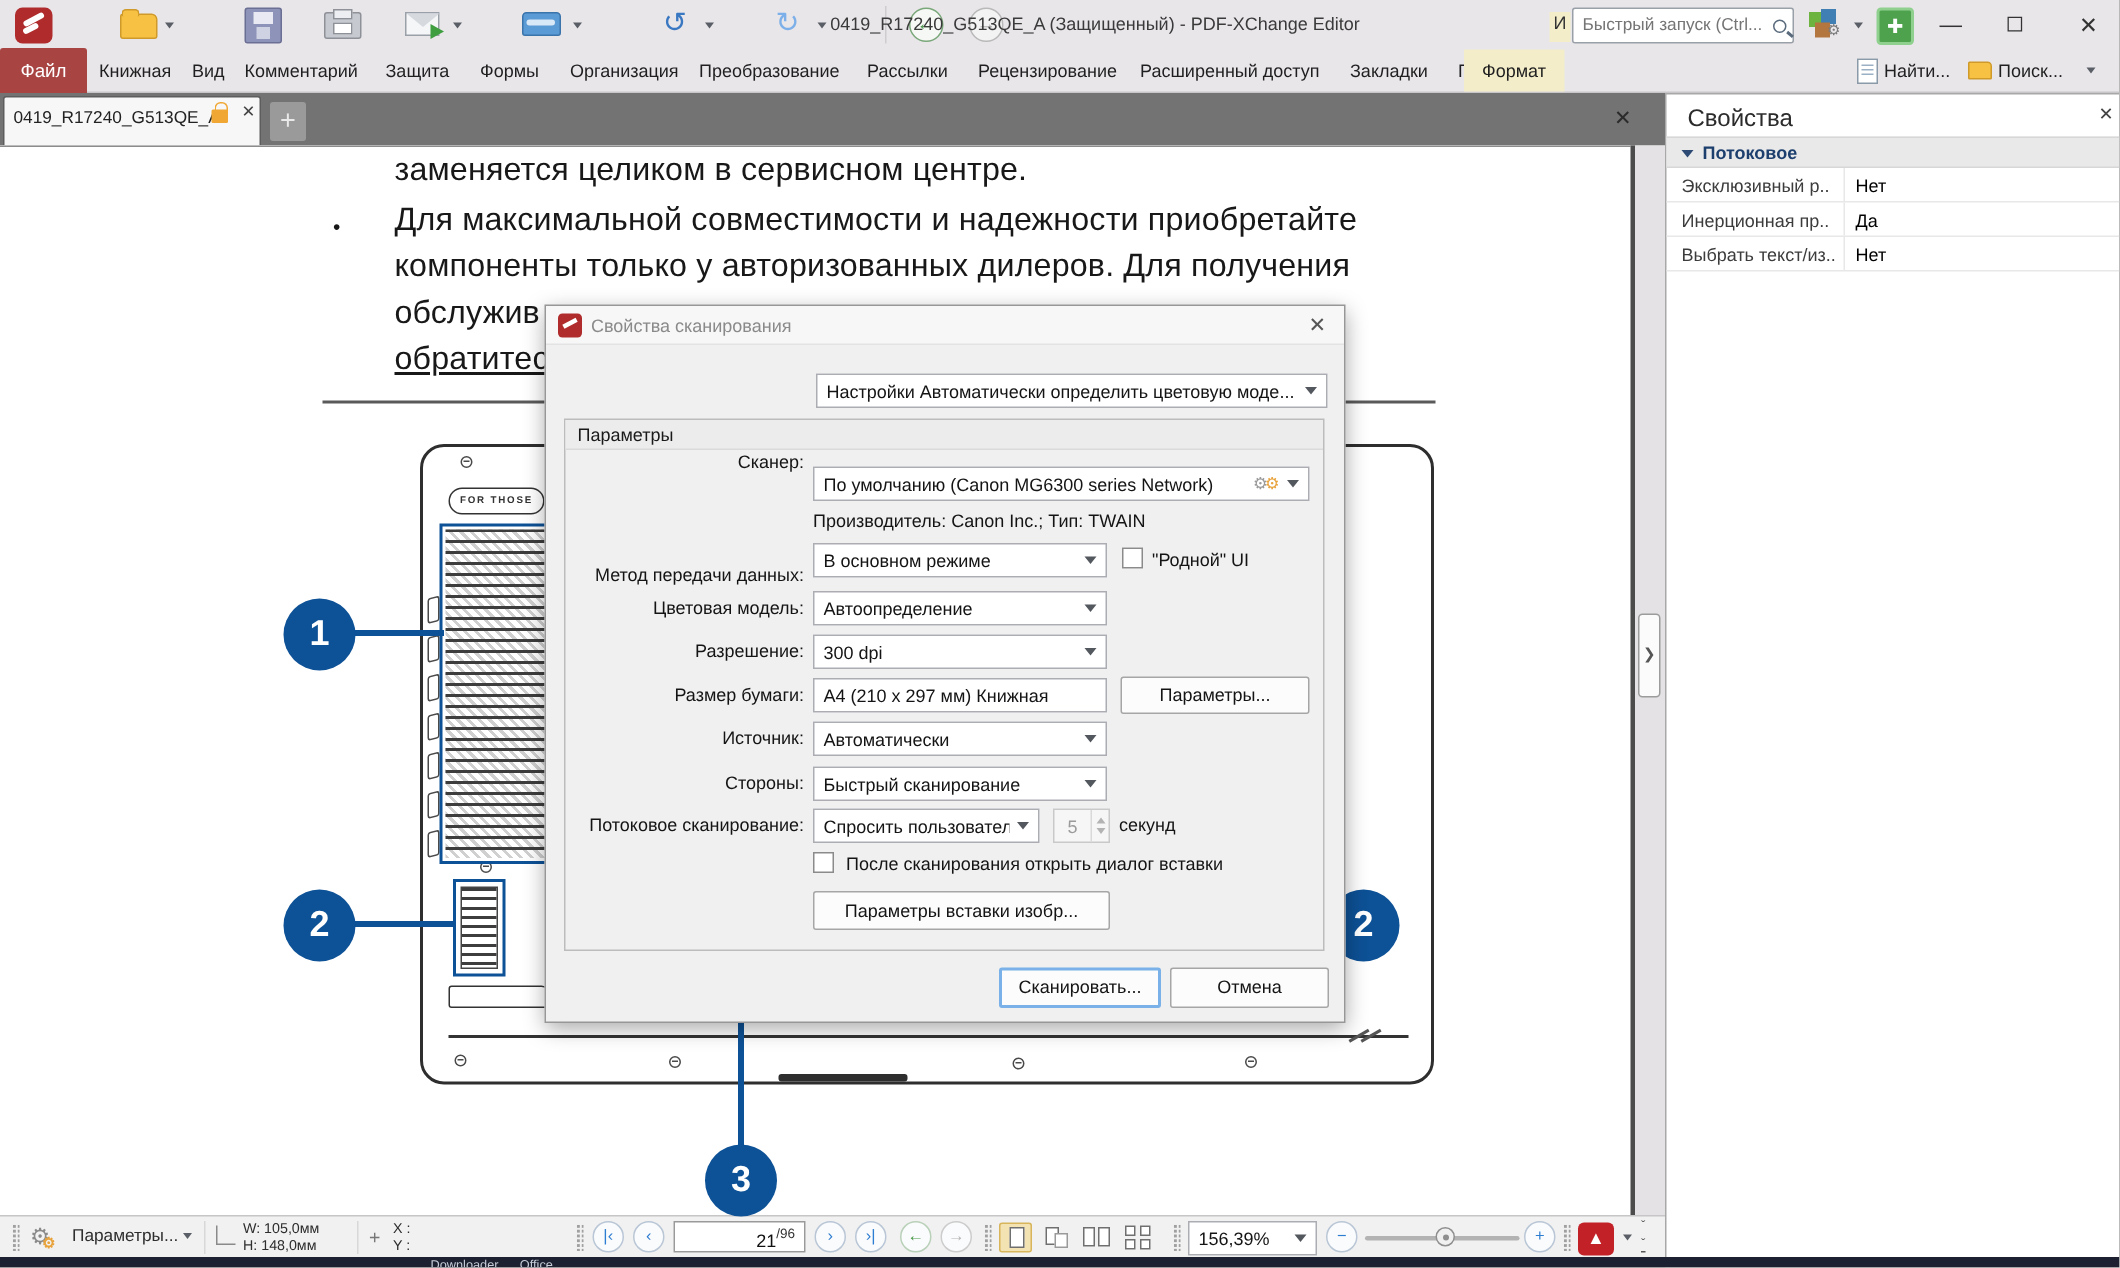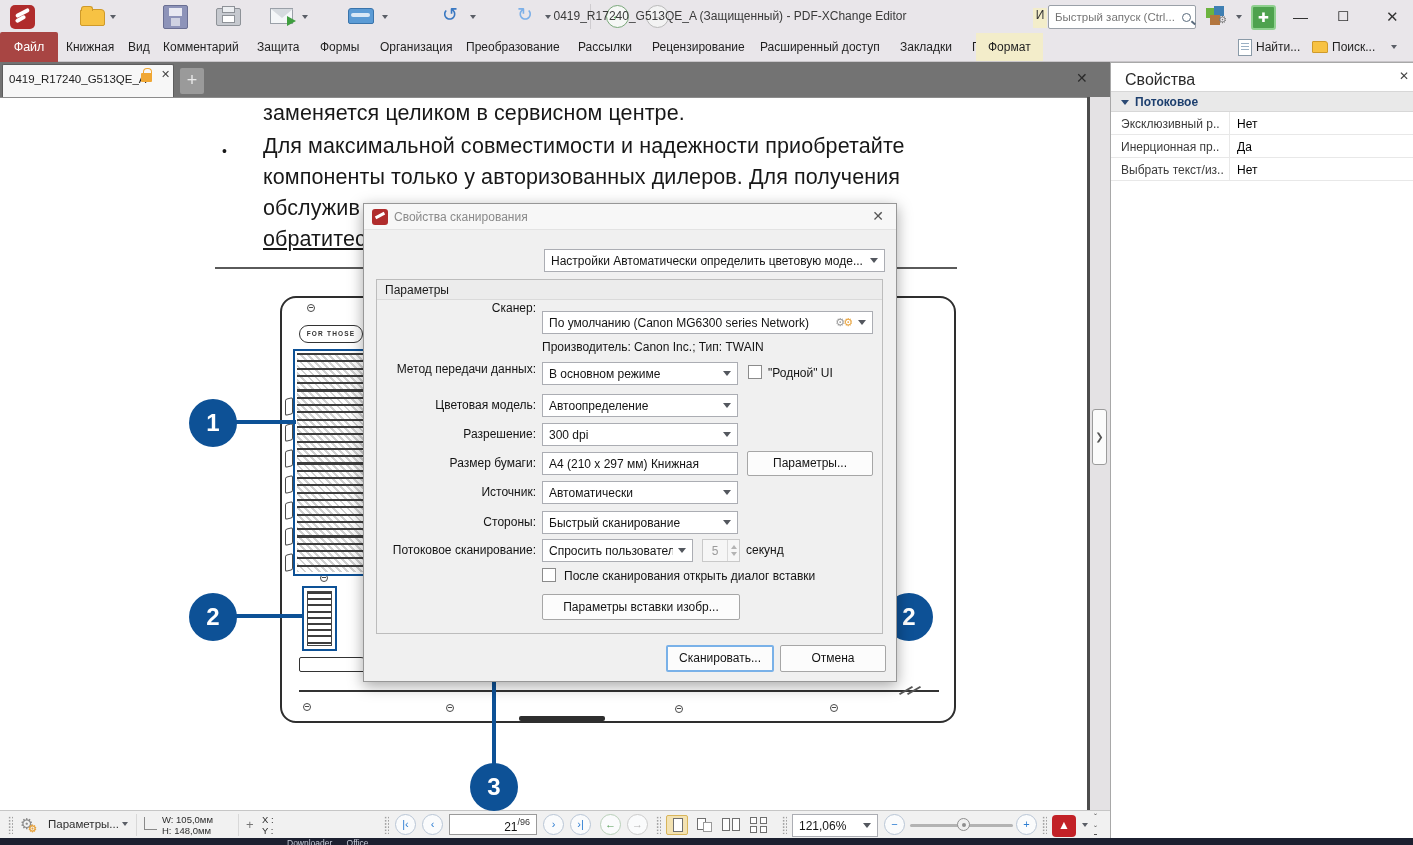--- a/index.html
+++ b/index.html
@@ -315,21 +315,21 @@
     </div>
 
     <div class="abs flabel" style="right:360px;top:97px;">Сканер:</div>
     <div class="abs combo" style="left:178px;top:107px;width:331px;">
       <span class="t">По умолчанию (Canon MG6300 series Network)</span>
       <span class="gears"><span class="g1">⚙</span><span class="g2">⚙</span></span>
       <span class="chv"></span>
     </div>
     <div class="abs finfo" style="left:178px;top:136px;">Производитель: Canon Inc.; Тип: TWAIN</div>
 
-    <div class="abs flabel" style="right:360px;top:158px;">Метод передачи данных:</div>
+    <div class="abs flabel" style="right:360px;top:172px;">Метод передачи данных:</div>
     <div class="abs combo" style="left:178px;top:158px;width:196px;">
       <span class="t">В основном режиме</span>
         <span class="chv"></span>
     </div>
     <span class="abs cb" style="left:384px;top:161px;"></span>
     <span class="abs cb-lab" style="left:404px;top:162px;">"Родной" UI</span>
 
     <div class="abs flabel" style="right:360px;top:194px;">Цветовая модель:</div>
     <div class="abs combo" style="left:178px;top:190px;width:196px;">
       <span class="t">Автоопределение</span>
@@ -446,21 +446,21 @@
     </div>
     <div class="abs lay-ic" style="left:748px;">
       <span class="pg-glyph" style="left:2px;top:2px;width:7px;height:7px;"></span>
       <span class="pg-glyph" style="left:12px;top:2px;width:7px;height:7px;"></span>
       <span class="pg-glyph" style="left:2px;top:11px;width:7px;height:7px;"></span>
       <span class="pg-glyph" style="left:12px;top:11px;width:7px;height:7px;"></span>
     </div>
     <div class="abs grip" style="left:782px;"></div>
 
     <div class="abs combo zoom-combo">
-      <span class="t">121,06%</span>
+      <span class="t">156,39%</span>
         <span class="chv"></span>
     </div>
     <div class="abs nav-c" style="left:884px;">−</div>
     <div class="abs slider-track"></div>
     <div class="abs slider-thumb"></div>
     <div class="abs nav-c" style="left:1016px;">+</div>
     <div class="abs grip" style="left:1042px;"></div>
     <div class="abs adobe">▲</div>
     <span class="abs chev-s" style="left:1082px;top:12px;"></span>
     <span class="abs mini-chv" style="left:1094px;top:1px;">ˇ</span>

